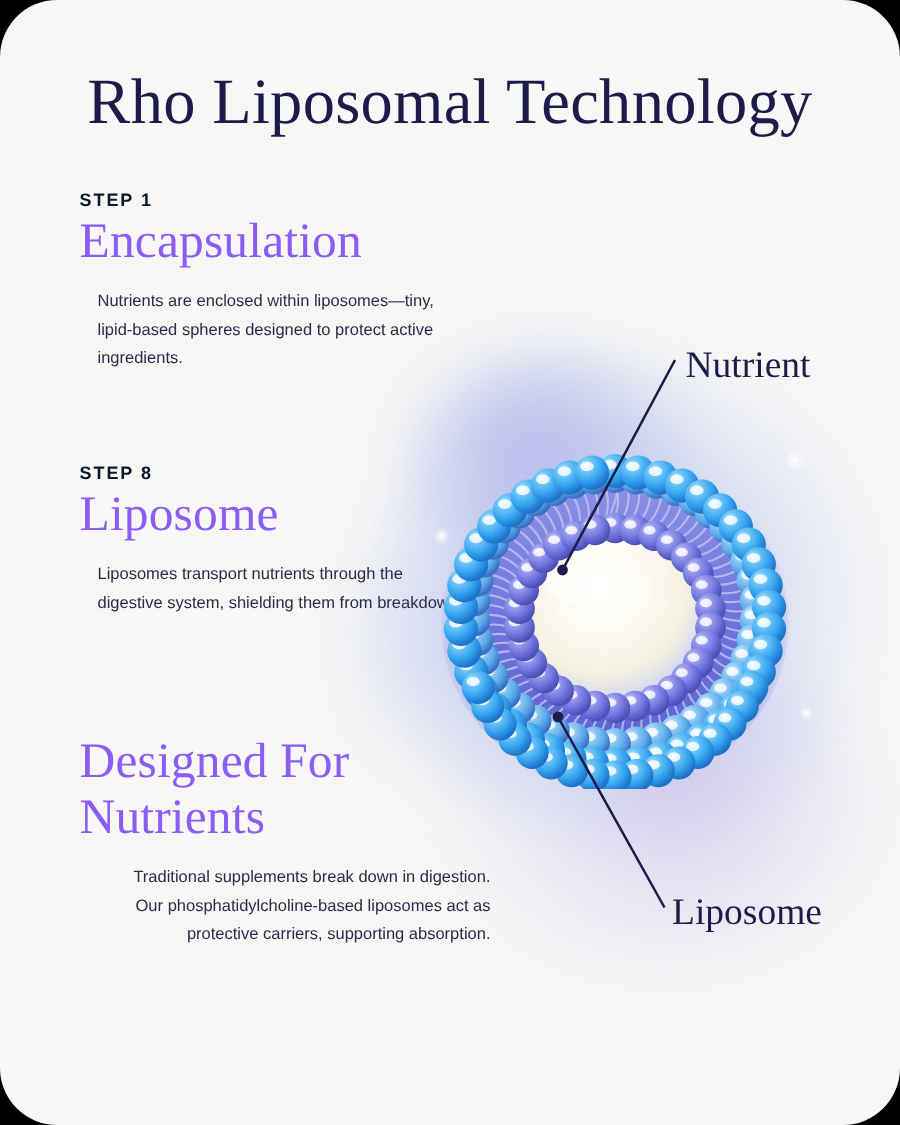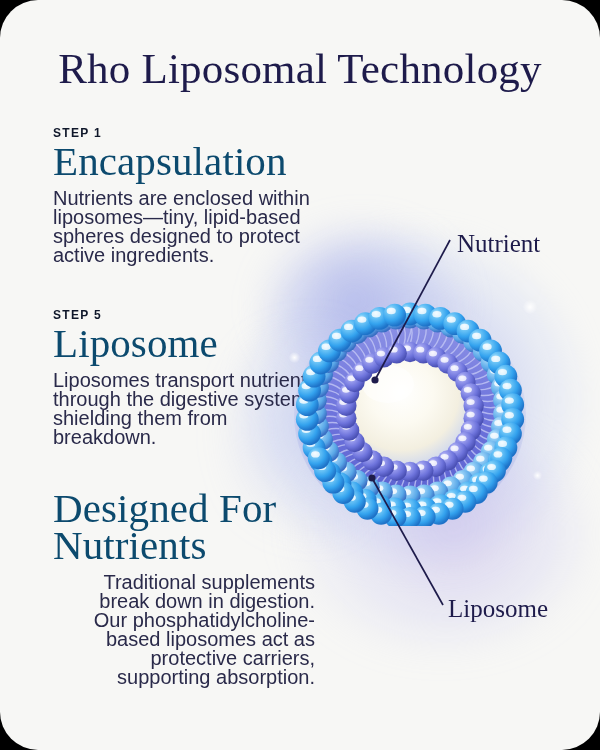--- a/index.html
+++ b/index.html
@@ -104,32 +104,32 @@
   .step-label {
     font-family: "Liberation Sans", sans-serif;
     font-size: 12px;
     font-weight: bold;
     letter-spacing: 1.3px;
     color: #0f172a;
     margin: 0 0 3px 0;
   }
   .step-title {
     font-family: "Liberation Serif", serif;
-    font-size: 41px;
+    font-size: 33px;
     line-height: 37px;
-    color: #0c4a6e;
+    color: #8b5cf6;
     margin: 0 0 9px 0;
     letter-spacing: 0.1px;
   }
   .step-body {
     font-family: "Liberation Sans", sans-serif;
-    font-size: 20px;
+    font-size: 11px;
     line-height: 19px;
     color: #2A2A4A;
-    margin: 0;
+    margin: 12px;
     white-space: pre-line;
   }
   #step-3 .step-body { width: 262px; text-align: right; }
 
   
   #liposome {
     position: absolute;
     left: 292px; top: 296px;
     width: 236px; height: 230px;
   }
@@ -170,21 +170,21 @@
 
   <div id="title">Rho Liposomal Technology</div>
 
   <div class="step" id="step-1">
     <p class="step-label">STEP 1</p>
     <p class="step-title">Encapsulation</p>
     <p class="step-body">Nutrients are enclosed within liposomes—tiny, lipid-based spheres designed to protect active ingredients.</p>
   </div>
 
   <div class="step" id="step-2">
-    <p class="step-label">STEP 5</p>
+    <p class="step-label">STEP 8</p>
     <p class="step-title">Liposome</p>
     <p class="step-body">Liposomes transport nutrients through the digestive system, shielding them from breakdown.</p>
   </div>
 
   <div class="step" id="step-3">
     <p class="step-title">Designed
 For Nutrients</p>
     <p class="step-body">Traditional supplements break down in digestion.
 Our phosphatidylcholine-based liposomes act as protective carriers, supporting absorption.</p>
   </div>

